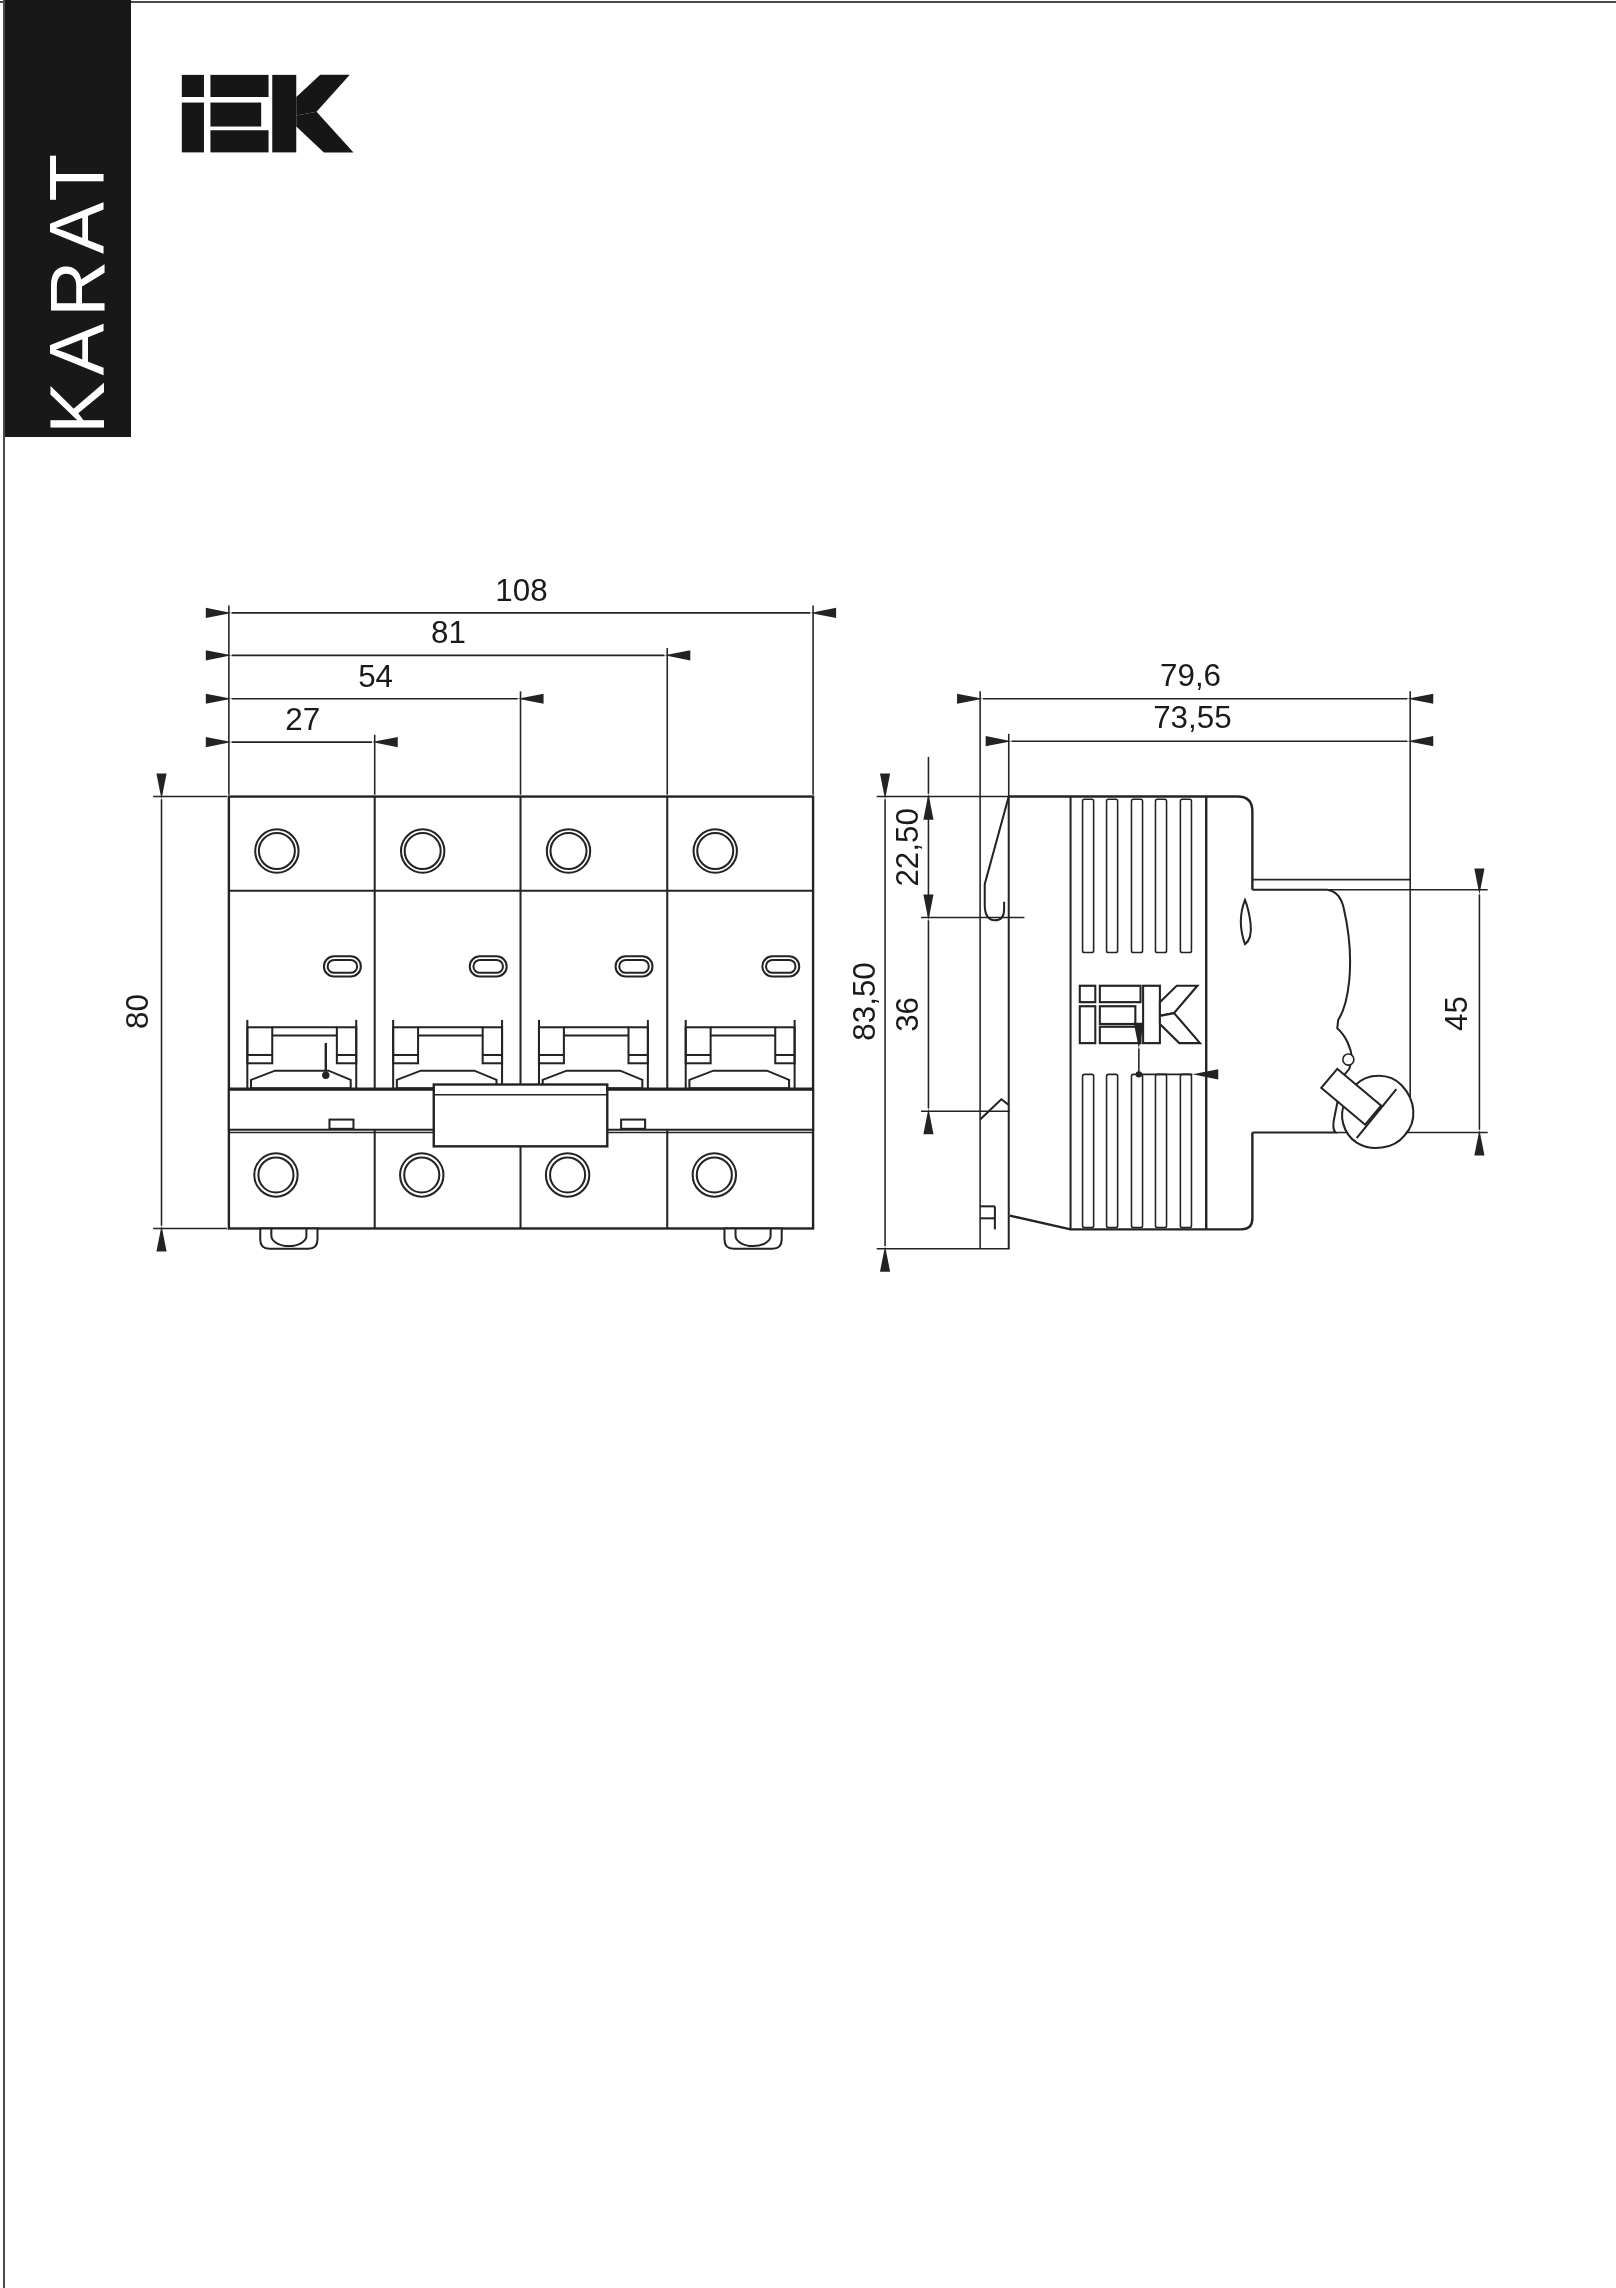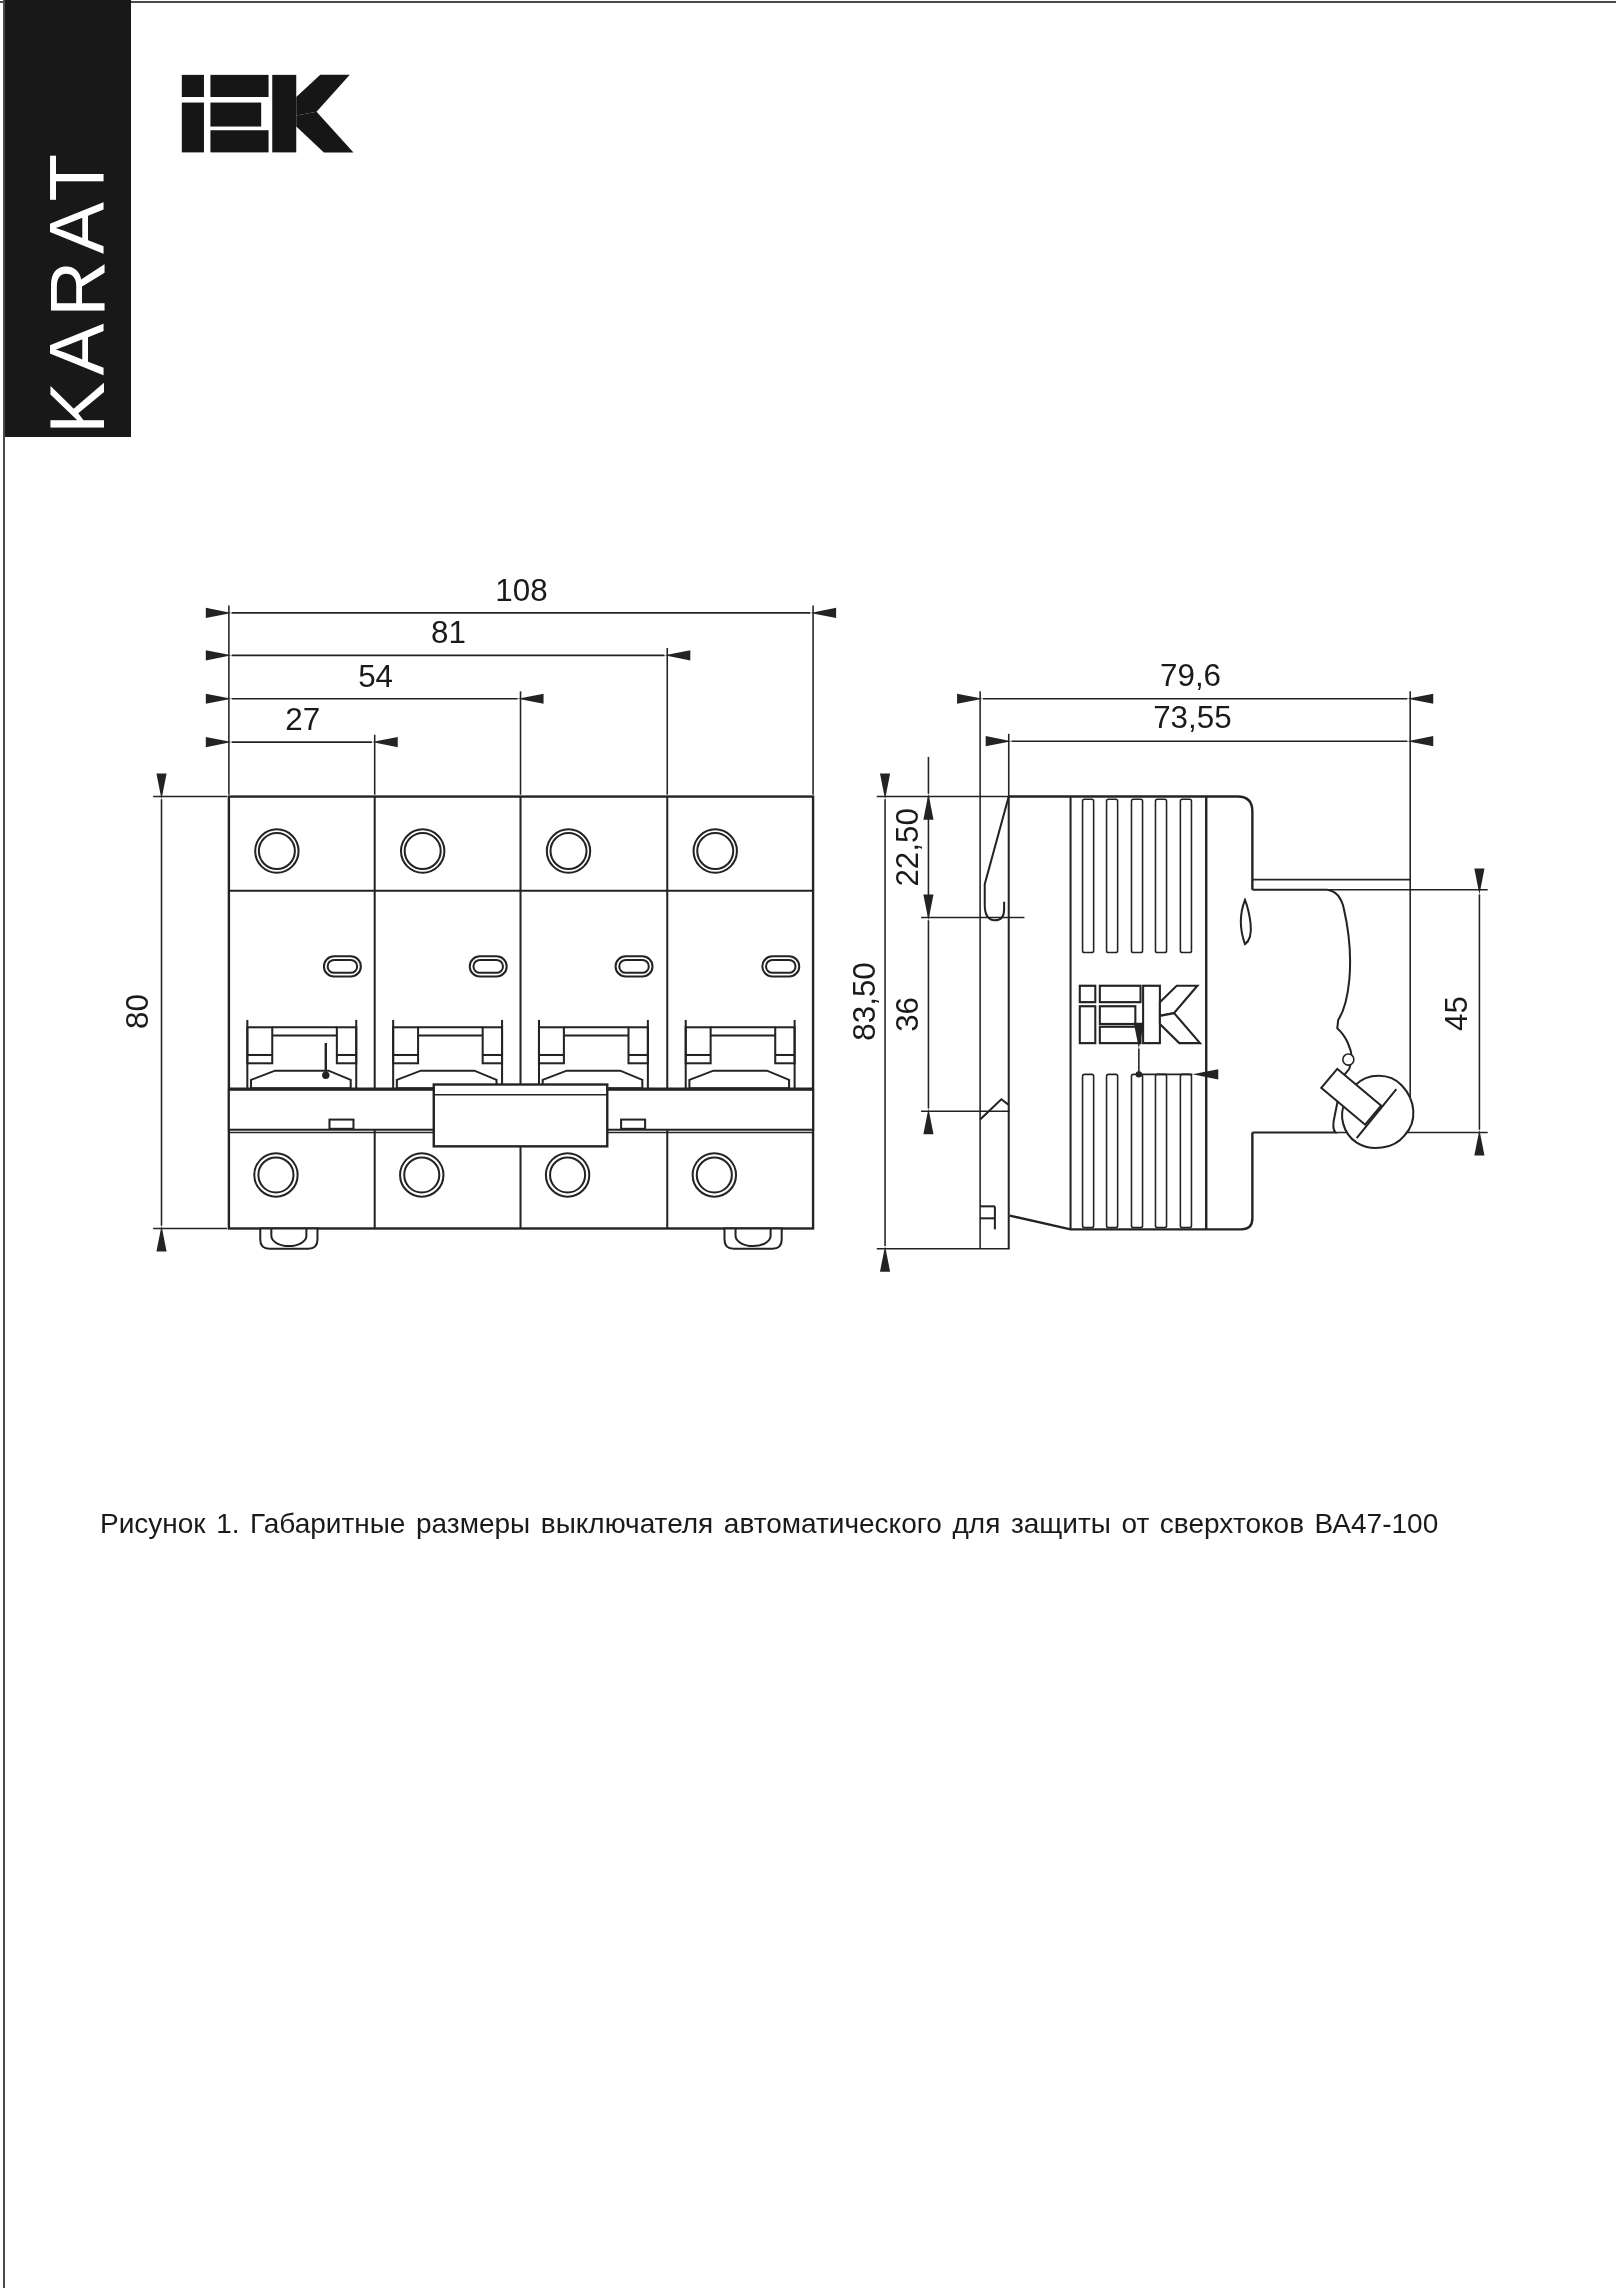--- a/index.html
+++ b/index.html
@@ -290,15 +290,14 @@
 
         <g>
           <path class="ln med wfill" d="M1468,1176 C1482,1162 1506,1162 1519,1176 C1534,1192 1536,1215 1522,1230 C1510,1245 1486,1248 1470,1238 C1455,1228 1450,1208 1458,1193 Z"></path>
           <rect class="ln med wfill" x="1449" y="1158" width="62" height="27" transform="rotate(40 1449 1158)"></rect>
           <line class="ln med" x1="1513" y1="1180" x2="1470" y2="1233"></line>
         </g>
       </g>
     </g>
   </svg>
 
-  <div class="caption">Рисунок 1. Габаритные размеры выключателя автоматического для защиты от сверхтоков ВА47-100</div>
 </div>
 
 
 </body></html>

